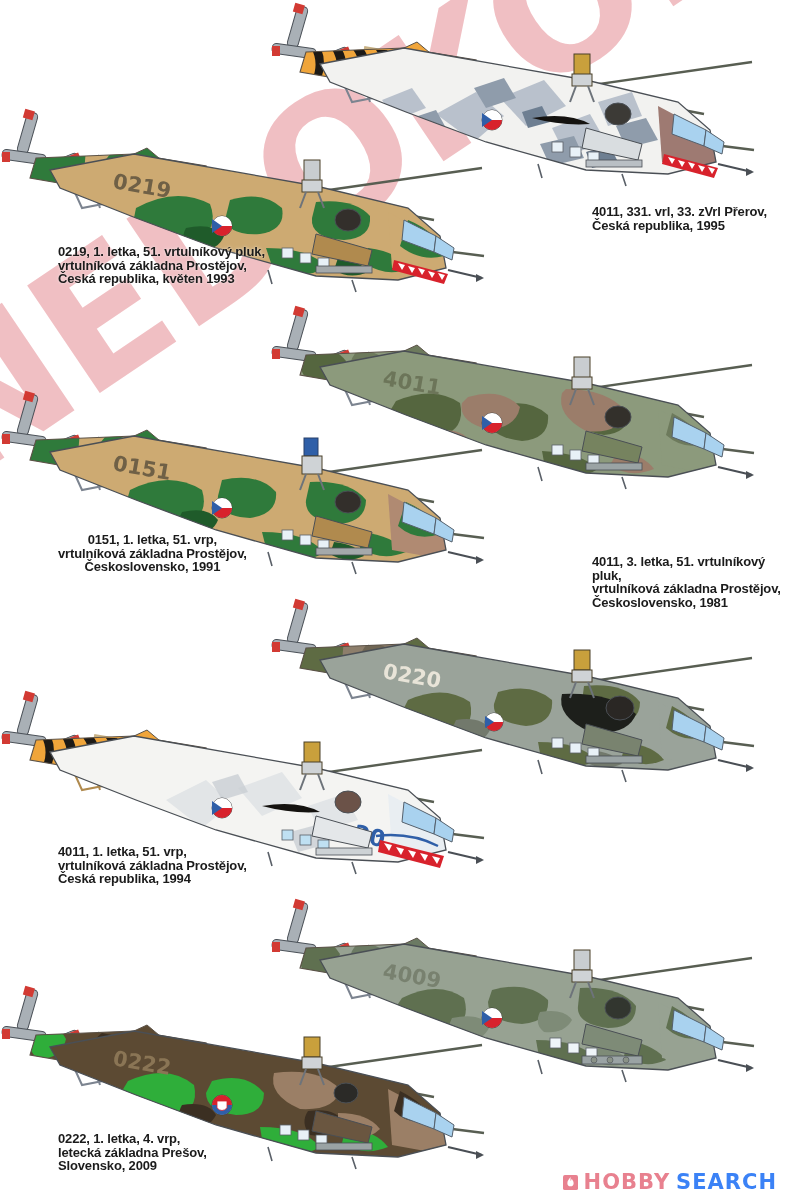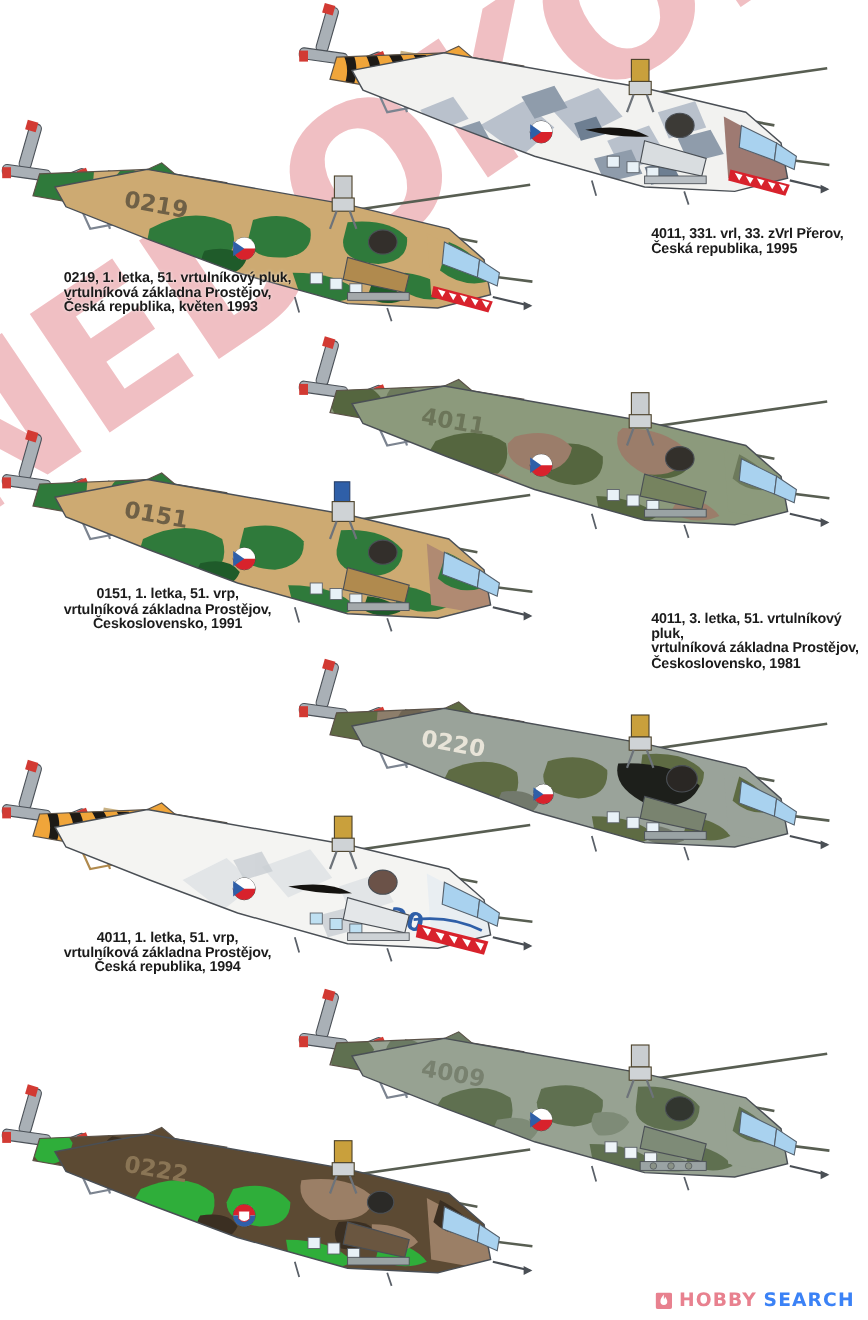--- a/index.html
+++ b/index.html
@@ -47,21 +47,21 @@
   .heli svg{display:block;overflow:visible;}
 
   
   .logo{
     position:absolute; right:12px; bottom:8px;
     display:flex;align-items:center;gap:6px;z-index:12;
   }
   .logo .flame{width:15px;height:15px;display:block;}
   .logo .word{
     font-family:"DejaVu Sans", sans-serif;
-    font-weight:700;font-size:17px;letter-spacing:1px;line-height:19px;
+    font-weight:700;font-size:21px;letter-spacing:1px;line-height:19px;
   }
   .logo .hob{color:#e8818f;}
   .logo .sea{color:#3b82f6;}
 </style>
 </head>
 <body>
 
 <div id="sheet">
 
   <div class="watermark">NEDOKONČENO</div>
@@ -672,21 +672,21 @@
         <path d="M300 126 L356 142 L352 158 L296 146 Z" fill="#e4e7e9" stroke="#4a4f55" stroke-width="1"></path>
         <rect x="300" y="158" width="56" height="7" fill="#cdd2d5" stroke="#4a4f55" stroke-width=".8"></rect>
       </g>
       <g stroke="#5a6068" stroke-width="1.6" fill="#b9bfc4">
           <path d="M252 162 l4 14 M336 172 l4 12"></path>
         </g>
       <path d="M432 162 L466 170" stroke="#4a4f55" stroke-width="2"></path>
       <path d="M460 166 l8 4 -8 4z" fill="#4a4f55"></path>
     </svg>
   </div>
-  <div class="caption" style="left:58px;top:845px;text-align:center;">4011, 1. letka, 51. vrp,
+  <div class="caption" style="left:58px;top:845px;">4011, 1. letka, 51. vrp,
 vrtulníková základna Prostějov,
 Česká republika, 1994</div>
 
   <div class="heli" style="left:286px;top:898px;">
     <svg width="470" height="200" viewBox="0 0 470 200">
       <defs>
         <clipPath id="c7body">
             <path d="M34 62 L118 46 L300 78 L392 100 L424 128 L430 160 L382 172 L300 168 L200 140 L120 110 L44 80 Z"></path>
           </clipPath>
         <clipPath id="c7tail">
@@ -861,20 +861,23 @@
         <path d="M300 126 L356 142 L352 158 L296 146 Z" fill="#6a5640" stroke="#4a4f55" stroke-width="1"></path>
         <rect x="300" y="158" width="56" height="7" fill="#9aa3a4" stroke="#4a4f55" stroke-width=".8"></rect>
       </g>
       <g stroke="#5a6068" stroke-width="1.6" fill="#b9bfc4">
           <path d="M252 162 l4 14 M336 172 l4 12"></path>
         </g>
       <path d="M432 162 L466 170" stroke="#4a4f55" stroke-width="2"></path>
       <path d="M460 166 l8 4 -8 4z" fill="#4a4f55"></path>
     </svg>
   </div>
+  <div class="caption" style="left:58px;top:1132px;">0222, 1. letka, 4. vrp,
+letecká základna Prešov,
+Slovensko, 2009</div>
 
   <div class="logo">
     <svg class="flame" viewBox="0 0 24 24">
       <rect x="0" y="0" width="24" height="24" rx="3" fill="#e8818f"></rect>
       <path d="M12 3 C9 7 7 9 7 13 a5 5 0 0 0 10 0 c0 -3 -2 -5 -3 -7 c-1 2 -1 4 -2 3 c0 -2 0 -4 0 -6z" fill="#ffffff"></path>
     </svg>
     <span class="word hob">HOBBY</span>
     <span class="word sea">SEARCH</span>
   </div>
 

